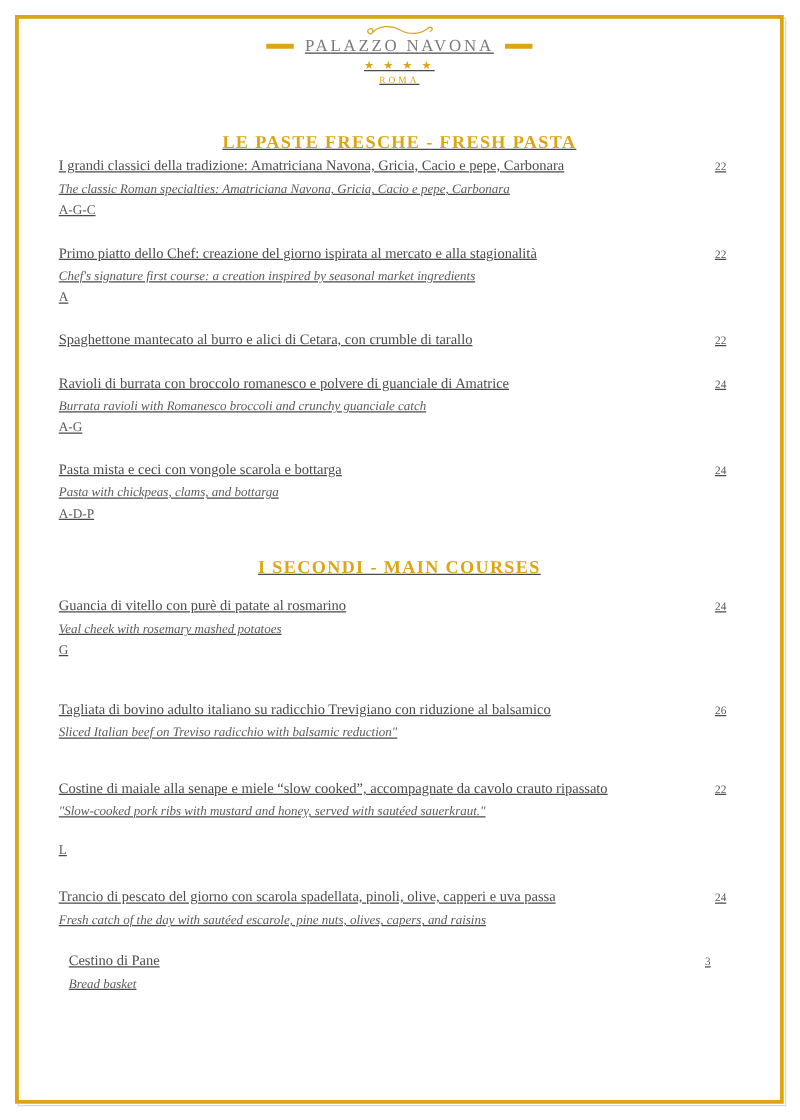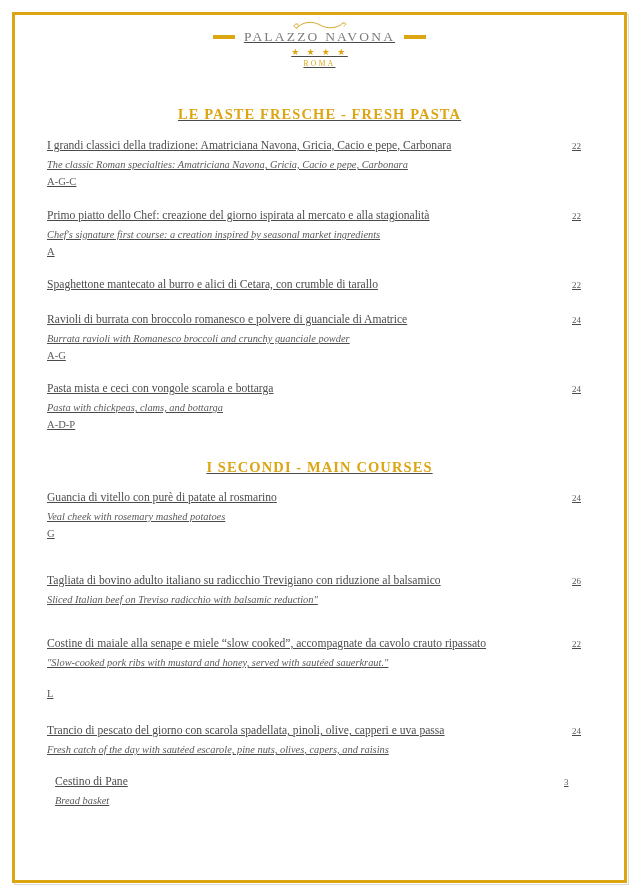--- a/index.html
+++ b/index.html
@@ -145,21 +145,21 @@
     font-style: italic;
     color: #5a5a5a;
   }
   .item-allergens {
     font-size: 10.6px;
     line-height: 18px;
     color: #5a5a5a;
   }
 
   
-  .sp-1 { margin-top: 13px; }
+  .sp-1 { }
   .sp-2 { margin-top: 15px; }
   .sp-3 { margin-top: 14px; }
   .sp-4 { margin-top: 15px; }
   .sp-5 { margin-top: 14px; }
 
   .m-1 { margin-top: 12px; }
   .m-2 { margin-top: 28px; }
   .m-3 { margin-top: 26px; }
   .m-4 { margin-top: 18px; }
 
@@ -225,21 +225,21 @@
         <div class="item-name">Spaghettone mantecato al burro e alici di Cetara, con crumble di tarallo</div>
         <div class="item-price">22</div>
       </div>
     </div>
 
     <div class="item sp-4">
       <div class="item-head">
         <div class="item-name">Ravioli di burrata con broccolo romanesco e polvere di guanciale di Amatrice</div>
         <div class="item-price">24</div>
       </div>
-      <div class="item-desc">Burrata ravioli with Romanesco broccoli and crunchy guanciale powder</div>
+      <div class="item-desc">Burrata ravioli with Romanesco broccoli and crunchy guanciale catch</div>
       <div class="item-allergens">A-G</div>
     </div>
 
     <div class="item sp-5">
       <div class="item-head">
         <div class="item-name">Pasta mista e ceci con vongole scarola e bottarga</div>
         <div class="item-price">24</div>
       </div>
       <div class="item-desc">Pasta with chickpeas, clams, and bottarga</div>
       <div class="item-allergens">A-D-P</div>

